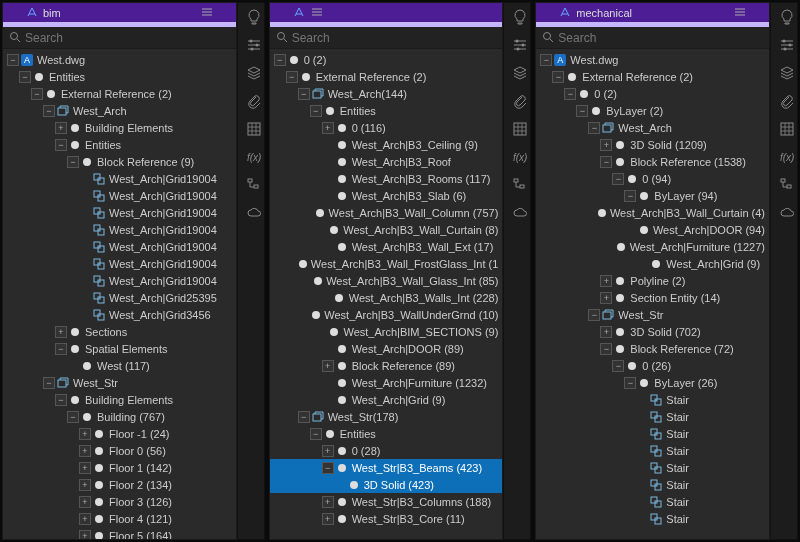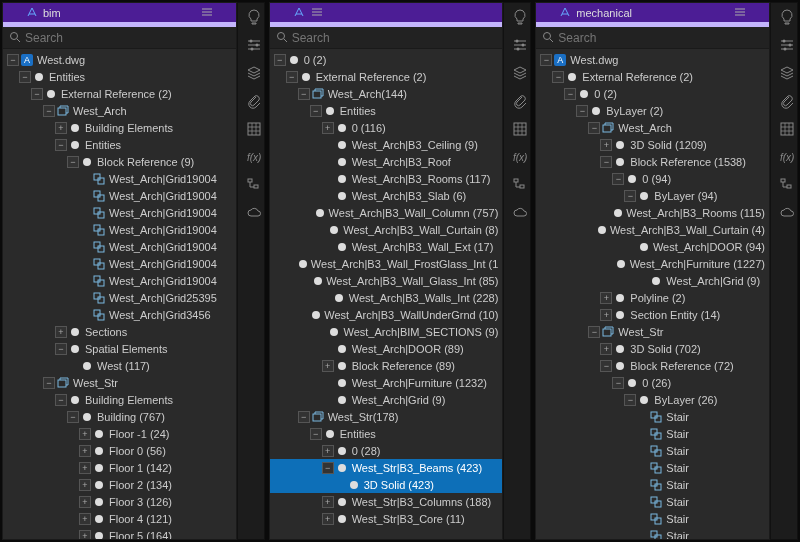--- a/index.html
+++ b/index.html
@@ -759,28 +759,20 @@
               <span class="dot"></span>
             </span>
             <span class="label">ByLayer (94)</span>
           </div>
           <div class="node">
             <span class="indent" style="width:100px"></span>
             <span class="toggle blank"></span>
             <span class="nicon">
               <span class="dot"></span>
             </span>
-            <span class="label">West_Arch|B3_Rooms (115)</span>
-          </div>
-          <div class="node">
-            <span class="indent" style="width:100px"></span>
-            <span class="toggle blank"></span>
-            <span class="nicon">
-              <span class="dot"></span>
-            </span>
             <span class="label">West_Arch|B3_Wall_Curtain (4)</span>
           </div>
           <div class="node">
             <span class="indent" style="width:100px"></span>
             <span class="toggle blank"></span>
             <span class="nicon">
               <span class="dot"></span>
             </span>
             <span class="label">West_Arch|DOOR (94)</span>
           </div>

